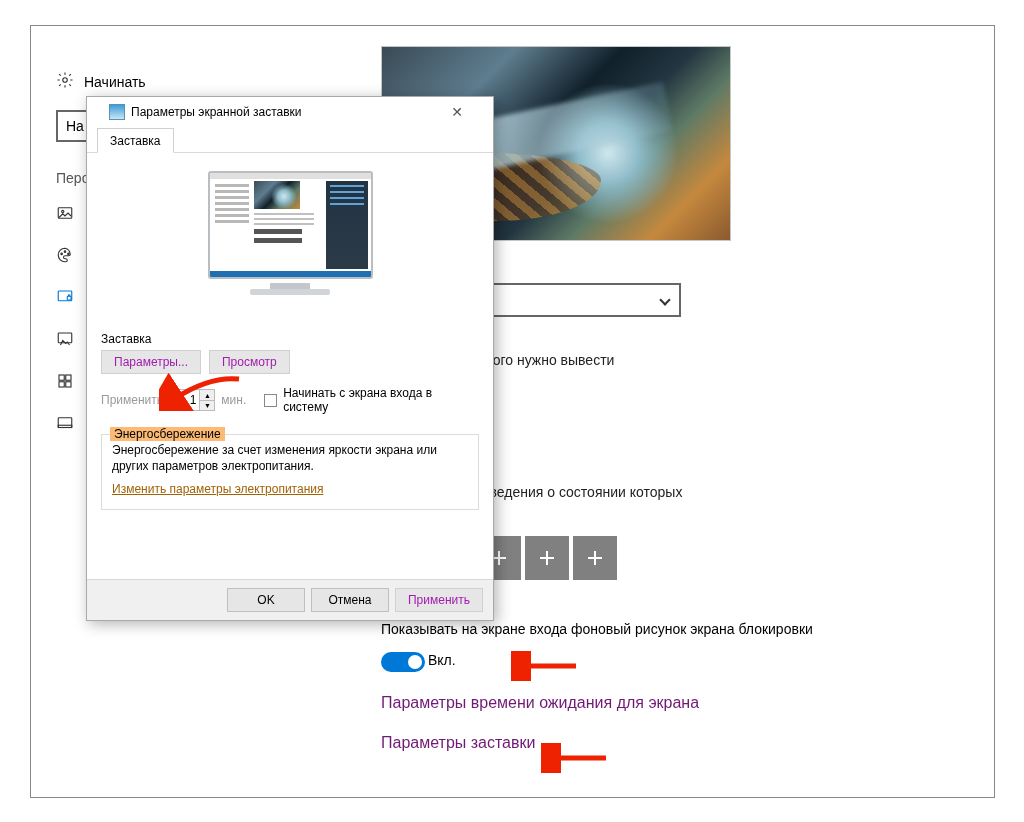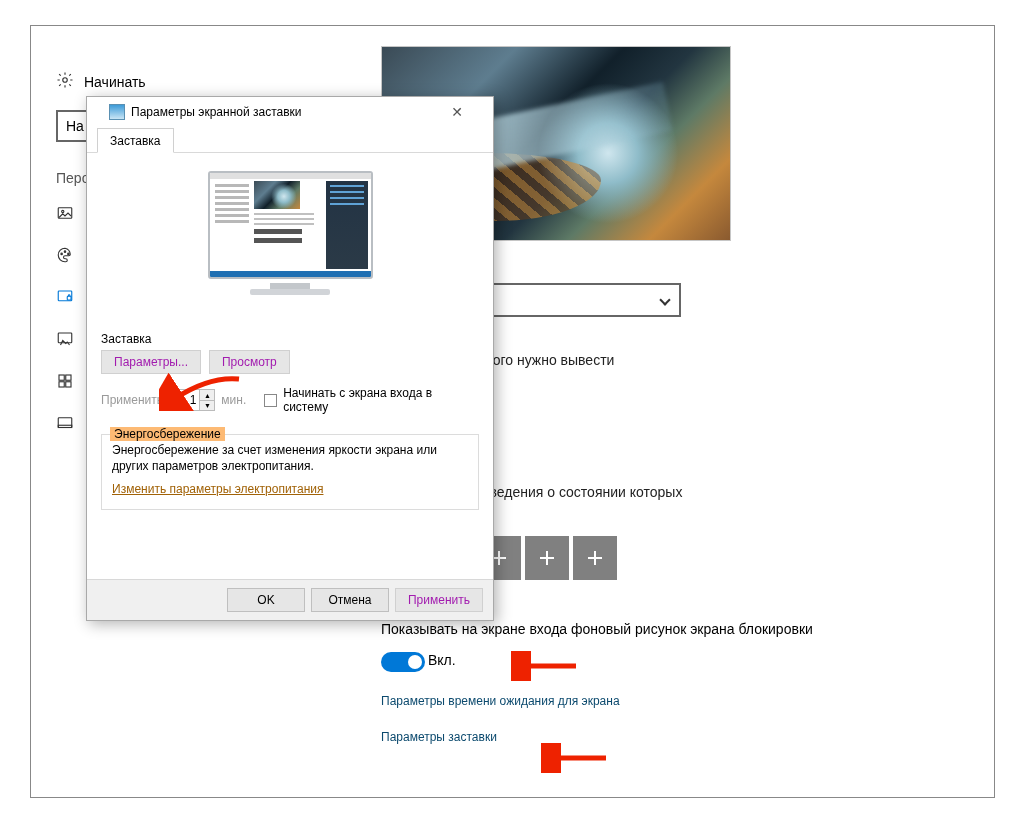--- a/index.html
+++ b/index.html
@@ -79,21 +79,21 @@
 .toggle-row { margin-top: 14px; display: flex; gap: 3px; }
 .toggle {
   width: 44px; height: 20px; border-radius: 10px; background: #0078d7; position: relative;
 }
 .toggle::after {
   content: ""; position: absolute; right: 3px; top: 3px; width: 14px; height: 14px;
   background: #fff; border-radius: 50%;
 }
 .toggle-label { font-size: 14px; }
 
-.link { margin-top: 22px; font-size: 12px; color: #0c4a6e; cursor: pointer; }
+.link { margin-top: 22px; font-size: 16px; color: #701a75; cursor: pointer; }
 
 
 .dialog {
   position: absolute; left: 55px; top: 70px; width: 408px; height: 525px;
   border: 1px solid #a9a9a9; background: #fff;
   box-shadow: 3px 3px 14px rgba(0,0,0,.3);
   z-index: 10;
 }
 .titlebar {
   height: 30px; display: flex; align-items: center; padding: 0 22px;

